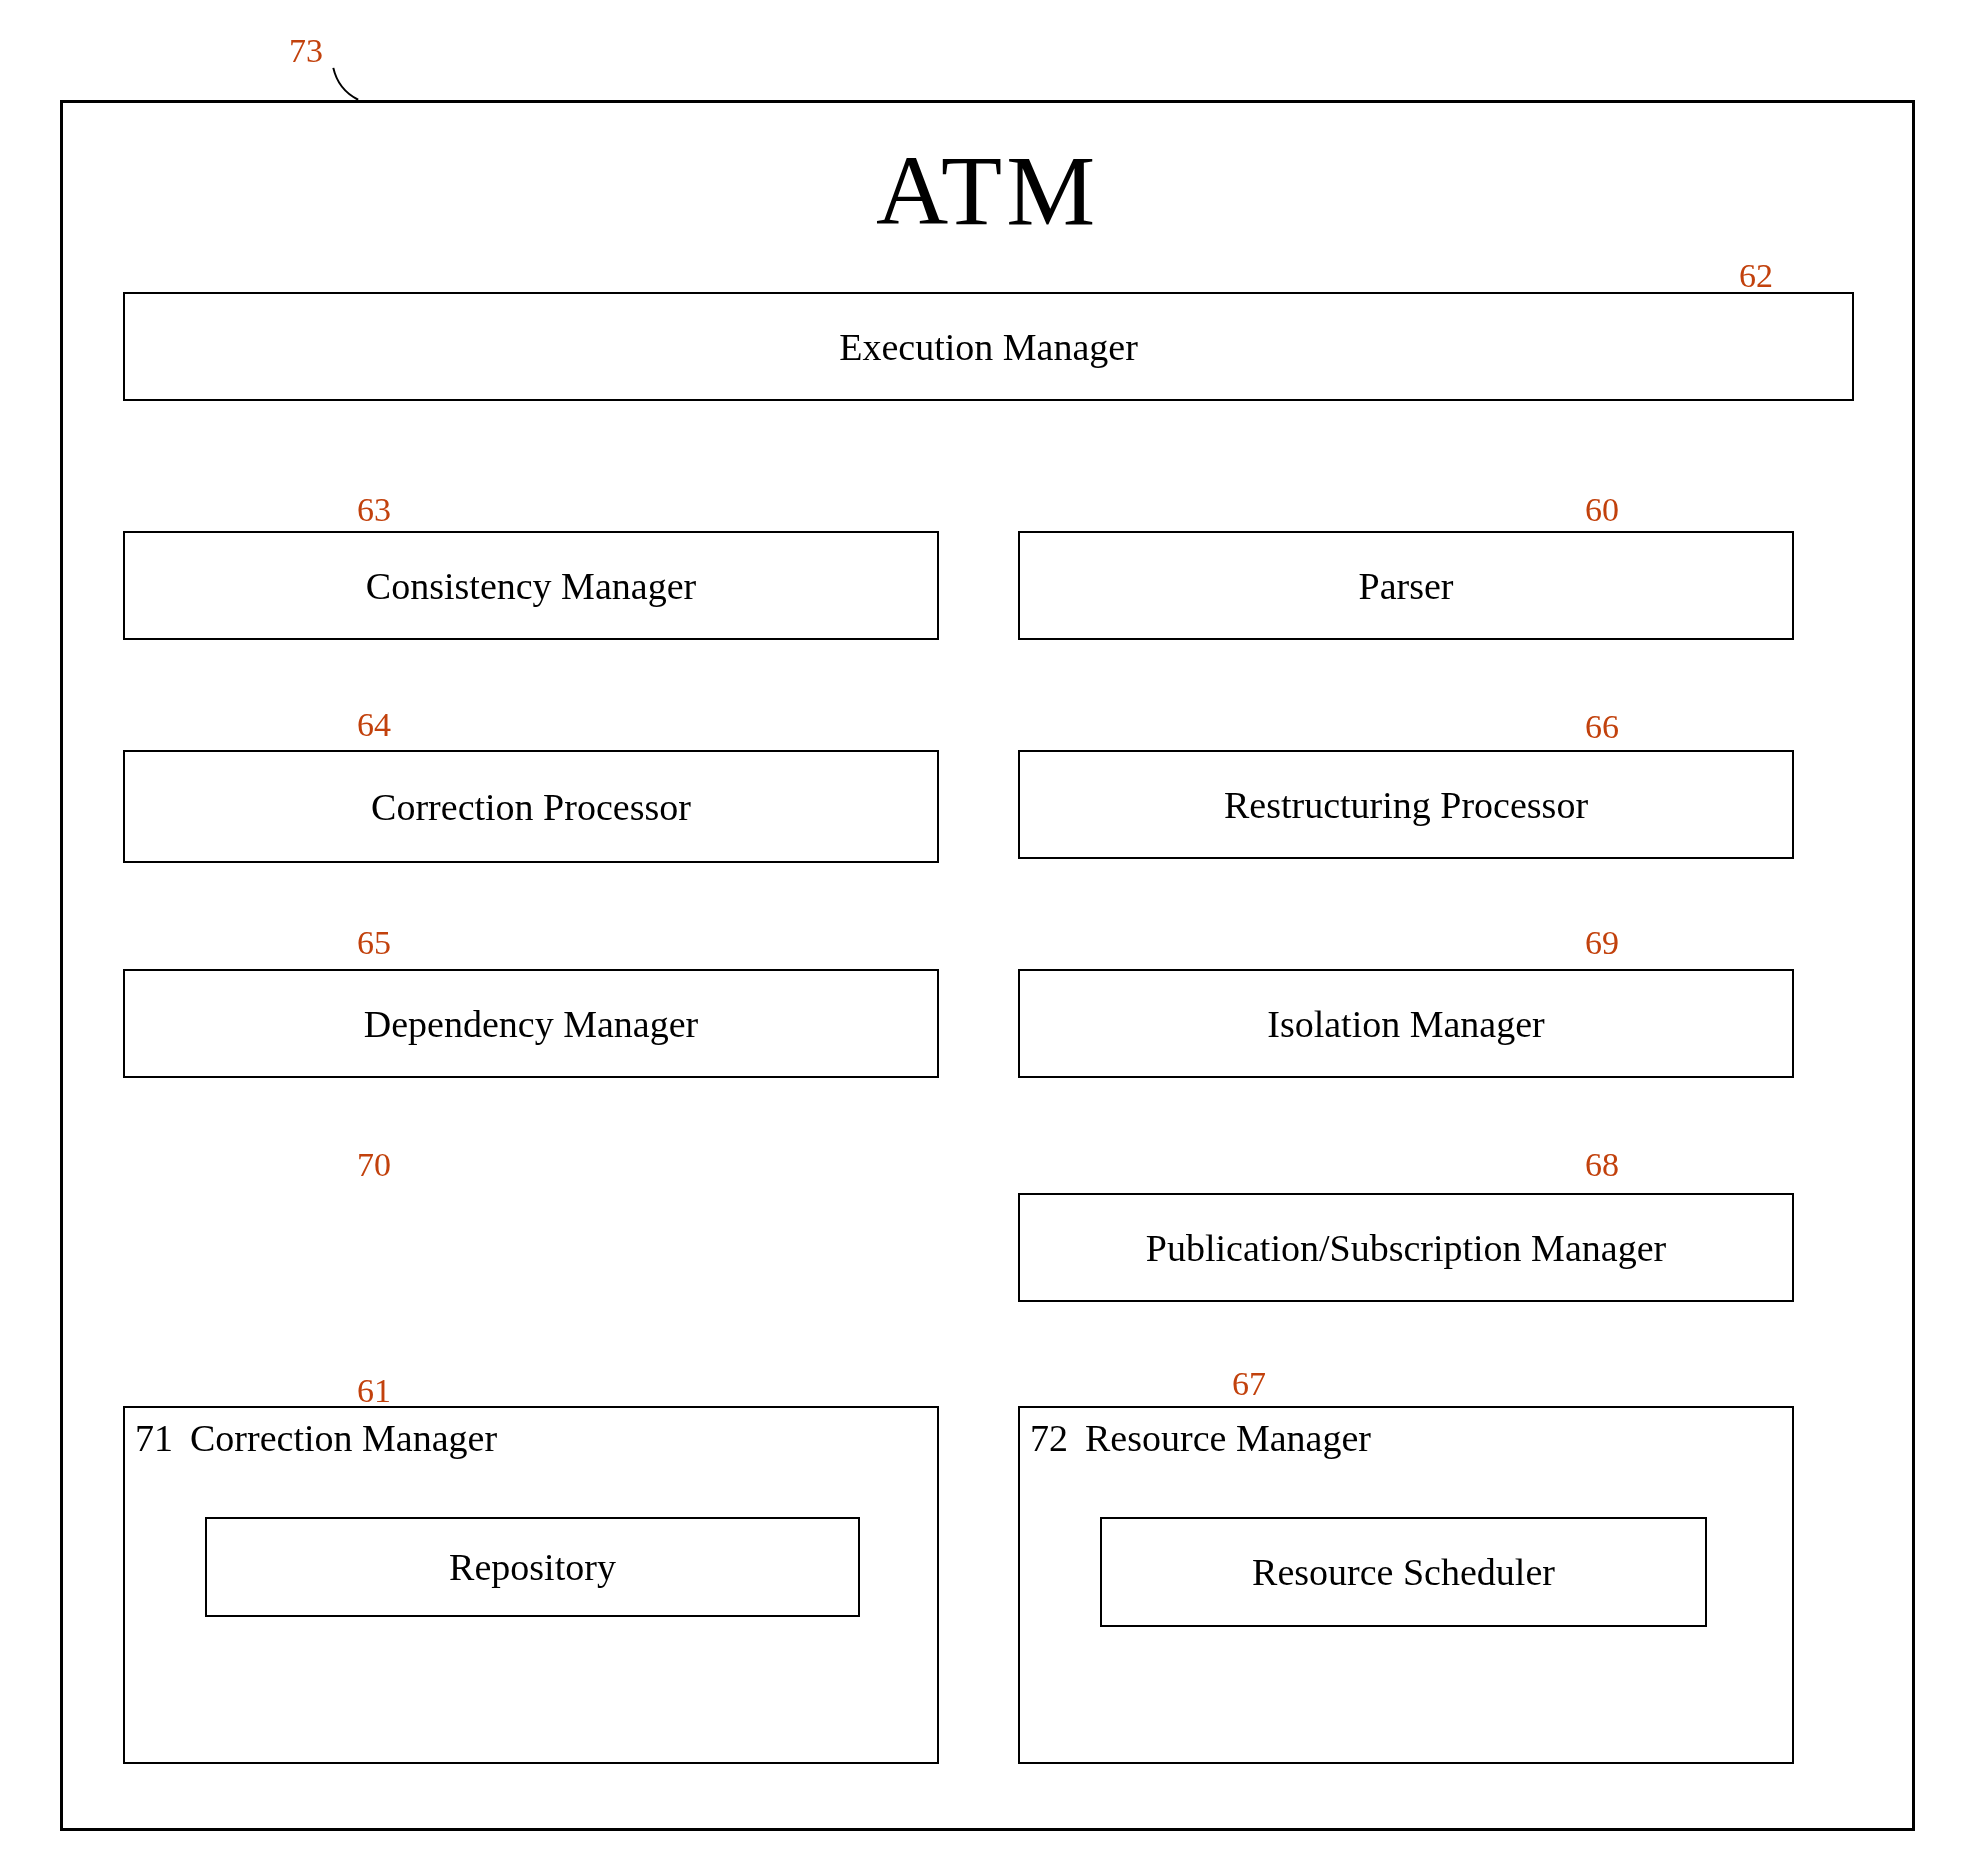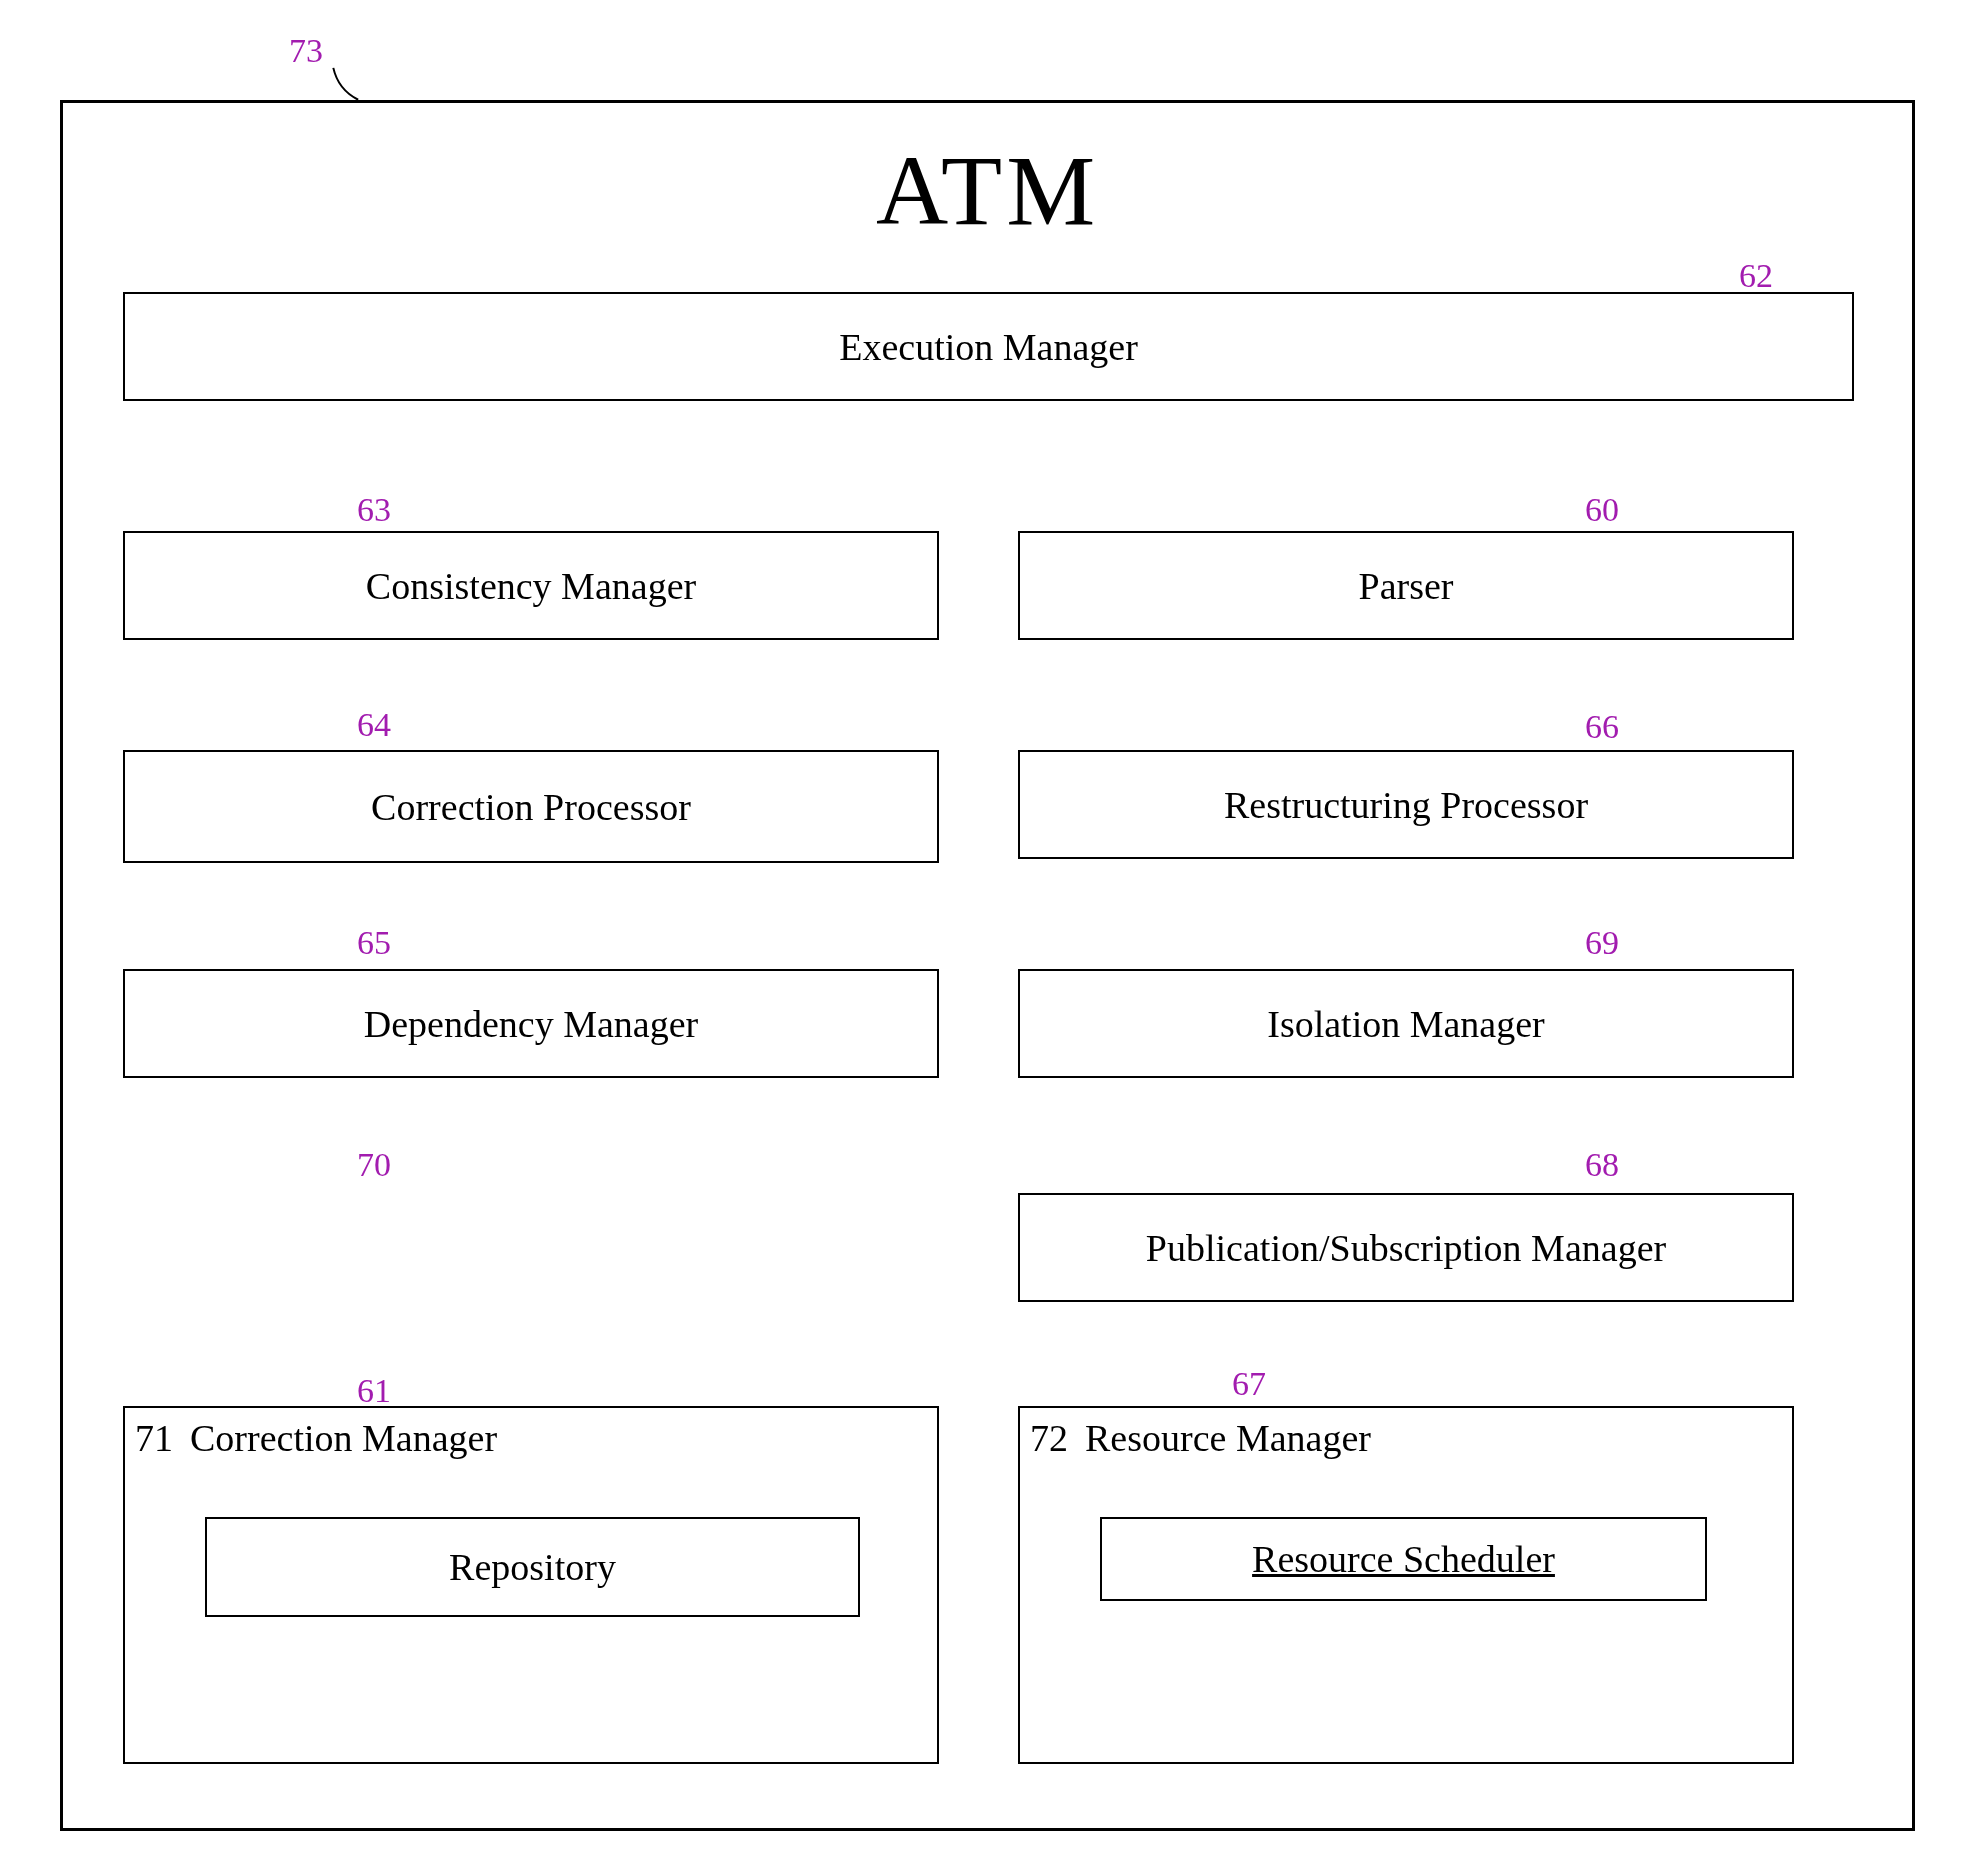--- a/index.html
+++ b/index.html
@@ -36,21 +36,21 @@
       font-size: 100px;
       font-weight: normal;
       padding-top: 30px;
       letter-spacing: 4px;
     }
 
     
     .ref-label {
       position: absolute;
       font-size: 34px;
-      color: #a21caf;
+      color: #c2410c;
     }
 
     
     .component-box {
       position: absolute;
       border: 2.5px solid #000;
       background: #fff;
       display: flex;
       align-items: center;
       justify-content: center;
@@ -261,21 +261,21 @@
       </div>
     </div>
 
     <div class="ref-label" style="top: 1262px; left: 1169px;">67</div>
 
     <div class="component-box resource-manager-box" style="display:block; position:absolute;padding-left:7px;">
 
       <div style="position:absolute; top:8px; left:10px; font-size:38px;">72</div>
       <div style="position:absolute; top:8px; left:65px; font-size:38px;">Resource Manager</div>
 
-      <div style="position:absolute; top:109px; left:80px; width:607px; height:84px; border:2.5px solid #000; display:flex; align-items:center; justify-content:center; font-size:38px; background:#fff;text-decoration:underline;">
+      <div style="position:absolute; top:109px; left:80px; width:607px; height:110px; border:2.5px solid #000; display:flex; align-items:center; justify-content:center; font-size:38px; background:#fff;">
         <span>Resource Scheduler</span>
       </div>
     </div>
 
   </div>
 
 </div>
 
 
 </body></html>

